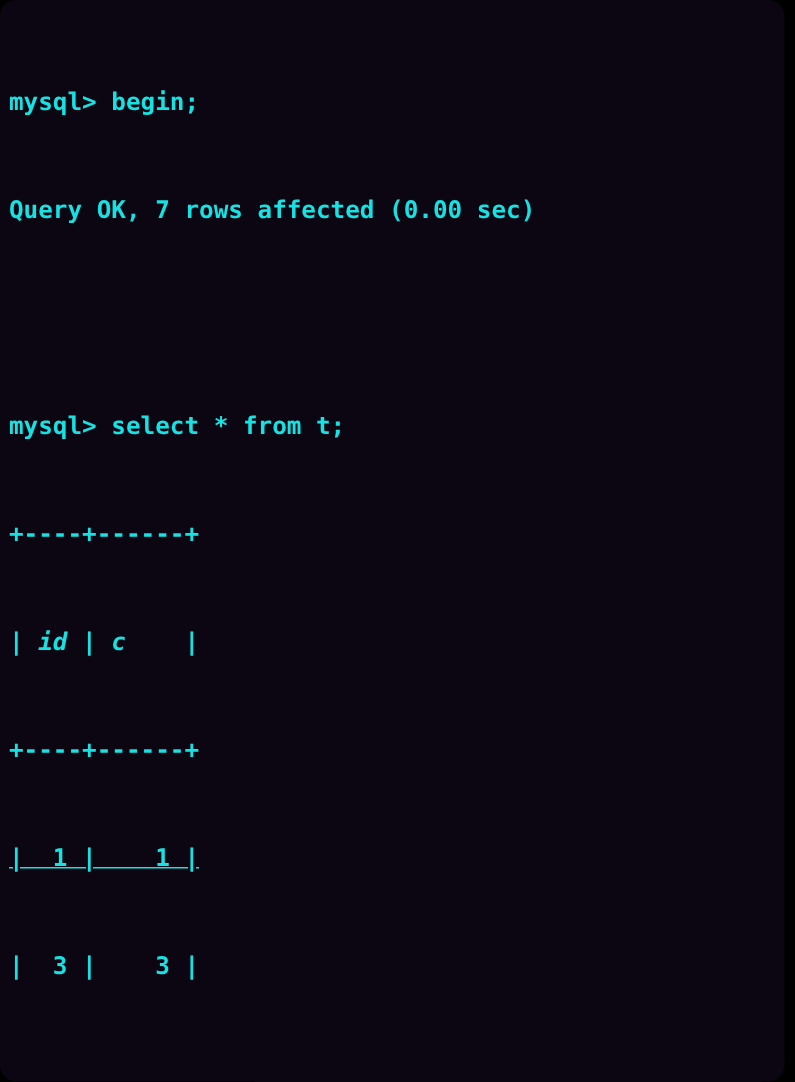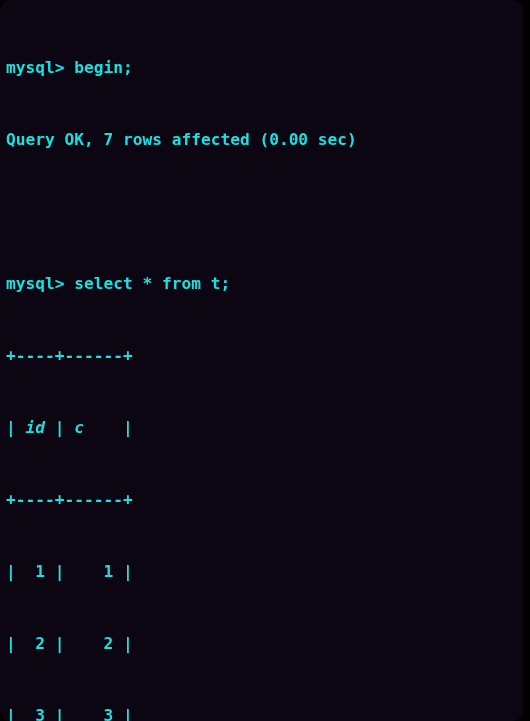--- a/index.html
+++ b/index.html
@@ -47,22 +47,21 @@
 
 <div id="terminal" style="background: rgb(11, 6, 17); border-radius: 11px;">
   <div id="terminal-screen" style="color: rgb(21, 227, 227); line-height: 24px;">
     <span class="line" style="height: 24px;">mysql&gt; begin;</span>
     <span class="line" style="height: 24px;">Query OK, 7 rows affected (0.00 sec)</span>
     <span class="line blank" style="height: 24px;"></span>
     <span class="line" style="height: 24px;">mysql&gt; select * from t;</span>
     <span class="line" style="height: 24px;">+----+------+</span>
     <span class="line" style="height: 24px; font-style: italic;">| id | c    |</span>
     <span class="line" style="height: 24px;">+----+------+</span>
-    <span class="line" style="height: 24px;">|  1 |    1 |</span>
-    <span class="line" style="height: 24px;">|  2 |    2 |</span>
+    <span class="line" style="height: 24px; text-decoration: underline;">|  1 |    1 |</span>
     <span class="line" style="height: 24px;">|  3 |    3 |</span>
     
     
     
     
     
     
     
     
     

